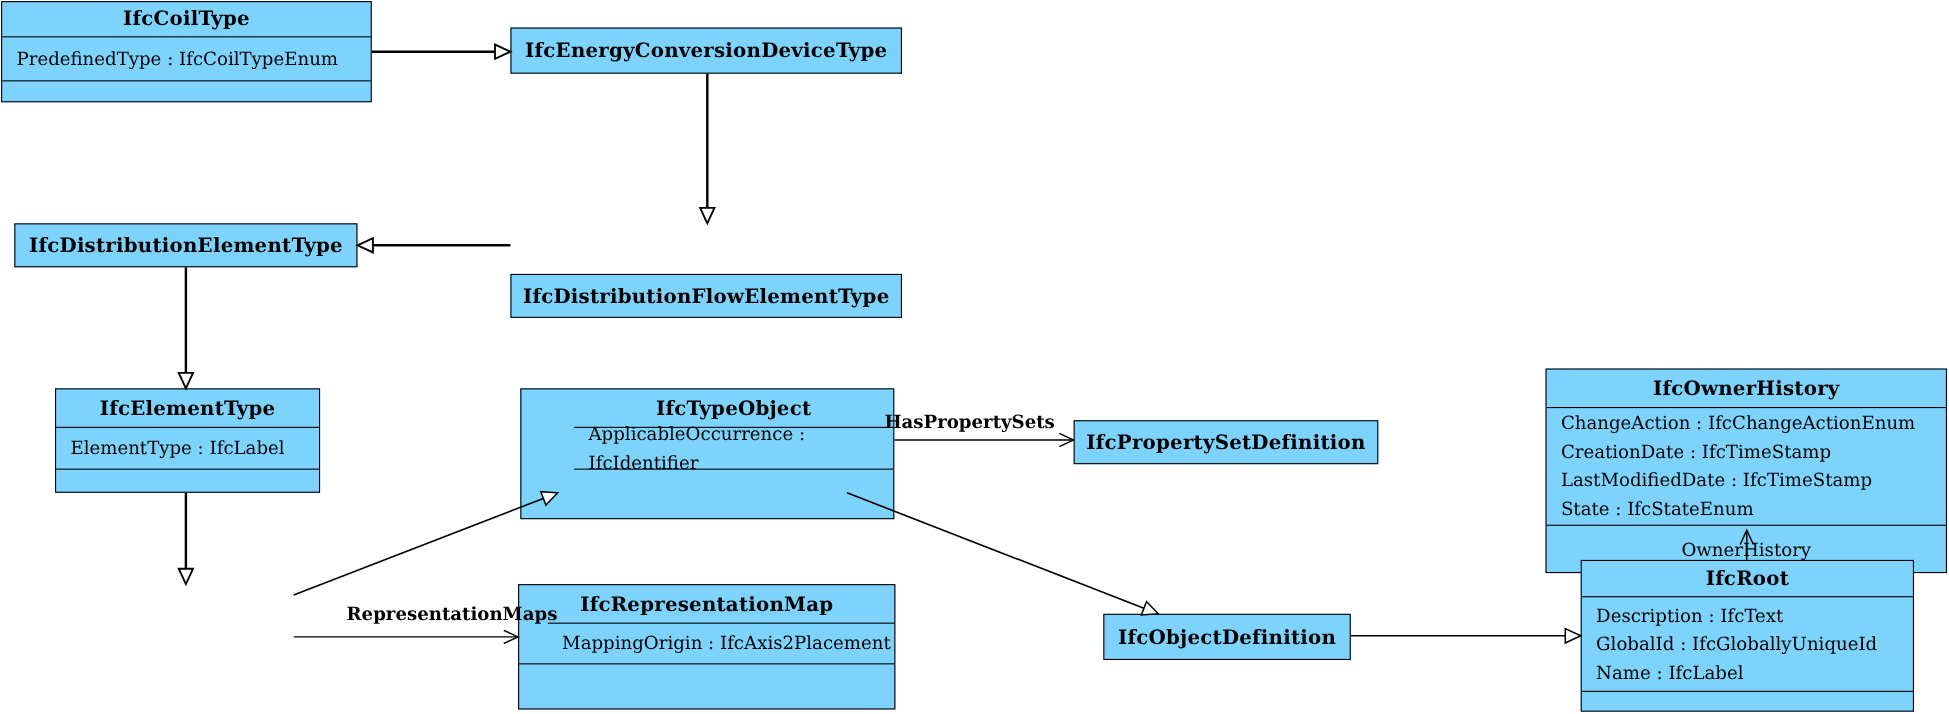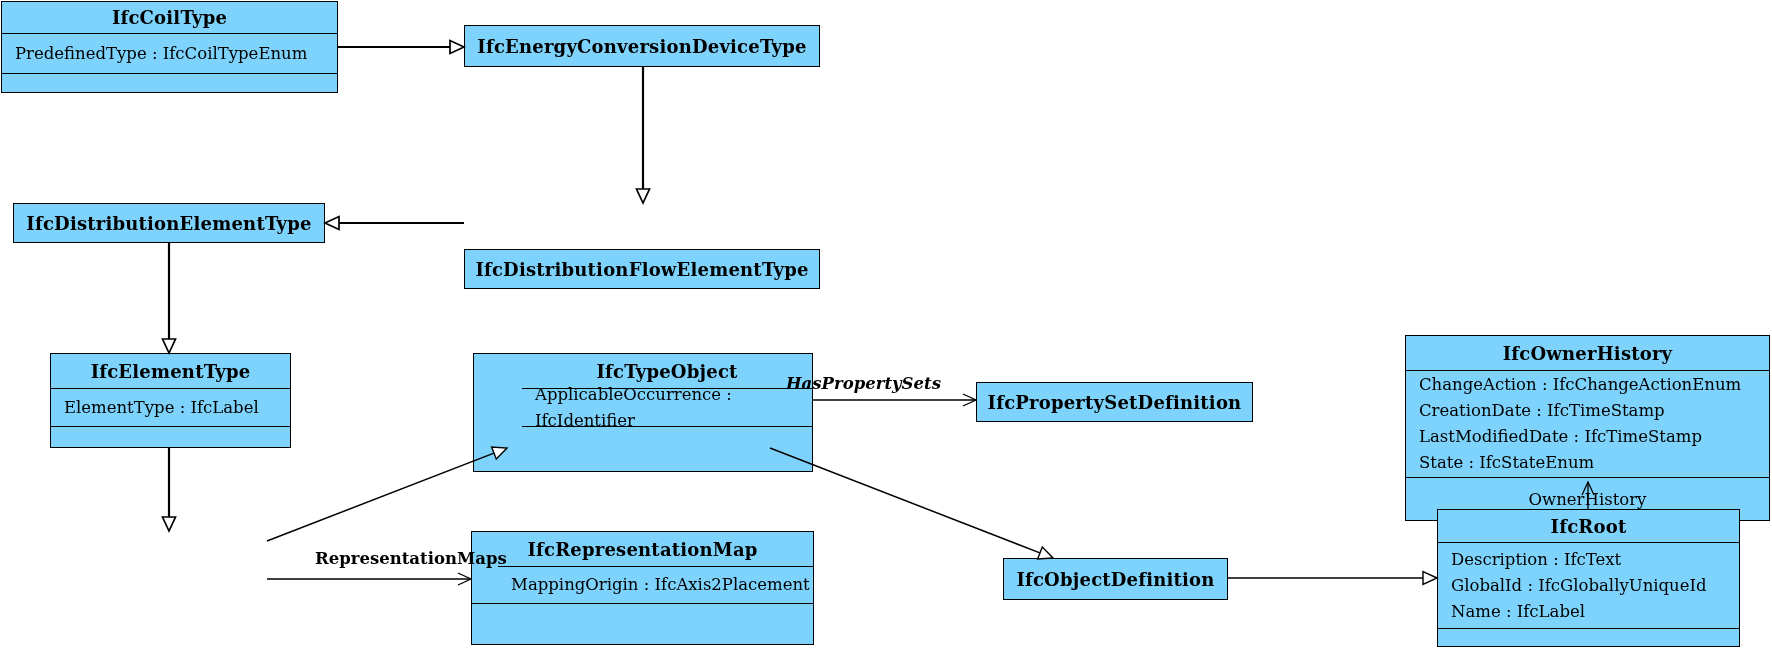--- a/index.html
+++ b/index.html
@@ -124,21 +124,21 @@
     <div class="title" style="height:32px;">IfcRoot</div>
     <div class="attrs" style="height:86px;">
       <div>Description : IfcText</div>
       <div>GlobalId : IfcGloballyUniqueId</div>
       <div>Name : IfcLabel</div>
     </div>
     <div class="footer"></div>
   </div>
 
   <div class="assoc-label" style="left:315px;top:549px;">RepresentationMaps</div>
-  <div class="assoc-label" style="left:786px;top:374px;font-style:italic;">HasPropertySets</div>
+  <div class="assoc-label" style="left:804px;top:374px;">HasPropertySets</div>
 
   <svg id="connectors" viewBox="0 0 1772 649" xmlns="http://www.w3.org/2000/svg">
 
     <g>
       <line x1="338" y1="47" x2="450" y2="47" stroke="#000" stroke-width="2.2"></line>
       <polygon points="464,47 450,40.5 450,53.5" fill="#fff" stroke="#000" stroke-width="1.7"></polygon>
     </g>
 
     <g>
       <line x1="643" y1="67" x2="643" y2="189" stroke="#000" stroke-width="2.2"></line>

